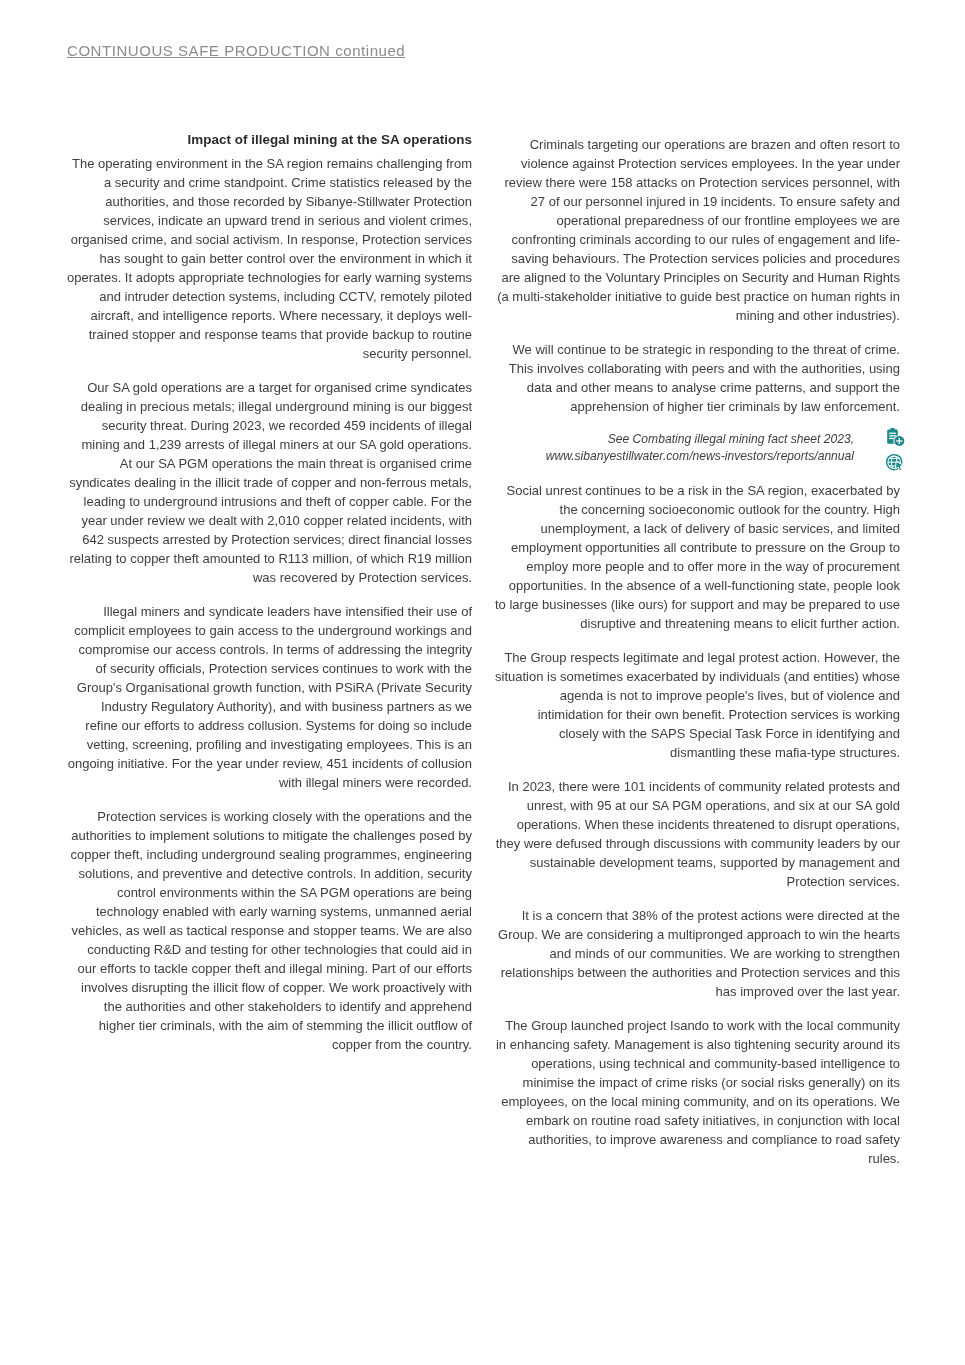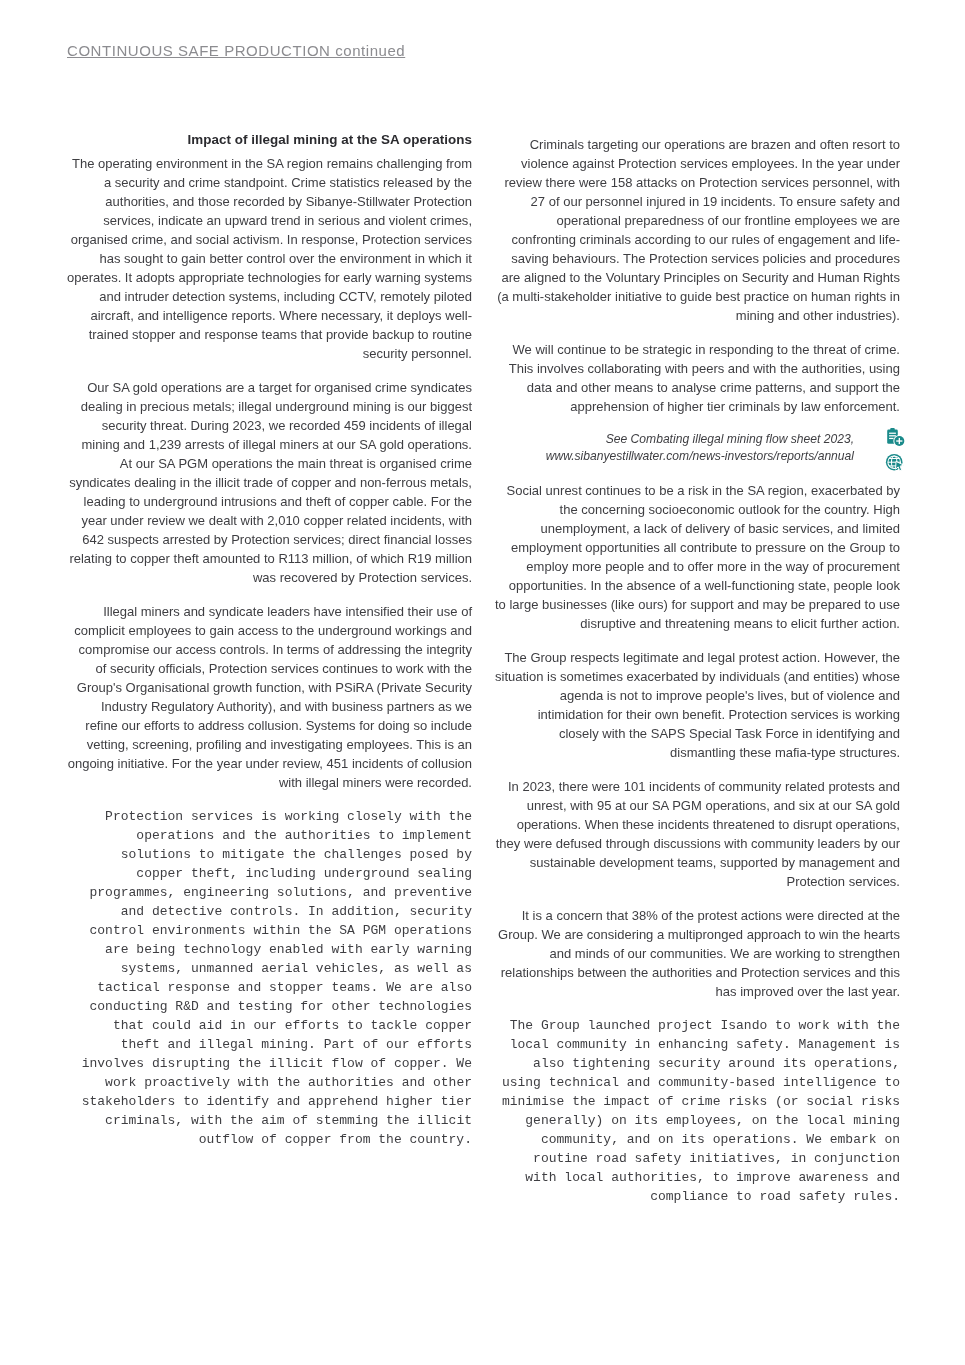--- a/index.html
+++ b/index.html
@@ -58,21 +58,21 @@
     line-height: 1.28;
     letter-spacing: 0.05px;
   }
   .col p {
     font-size: 13px;
     line-height: 19px;
     color: #3e3e42;
     margin: 4px 0 15px 0;
     letter-spacing: 0.005px;
   }
-  .col p:last-child { margin-bottom: 0; font-family: Liberation Mono, monospace; }
+  .col p:last-child { margin-bottom: 0; }
 
   .spacer-heading {
     margin-top: 17px;
   }
 
   
   .reference-block {
     position: relative;
     margin: 0 0 15px 0;
   }
@@ -143,21 +143,21 @@
       <p>Protection services is working closely with the operations and the authorities to implement solutions to mitigate the challenges posed by copper theft, including underground sealing programmes, engineering solutions, and preventive and detective controls. In addition, security control environments within the SA PGM operations are being technology enabled with early warning systems, unmanned aerial vehicles, as well as tactical response and stopper teams. We are also conducting R&amp;D and testing for other technologies that could aid in our efforts to tackle copper theft and illegal mining. Part of our efforts involves disrupting the illicit flow of copper. We work proactively with the authorities and other stakeholders to identify and apprehend higher tier criminals, with the aim of stemming the illicit outflow of copper from the country.</p>
 
     </div>
 
     <div class="col">
 
       <p>Criminals targeting our operations are brazen and often resort to violence against Protection services employees. In the year under review there were 158 attacks on Protection services personnel, with 27 of our personnel injured in 19 incidents. To ensure safety and operational preparedness of our frontline employees we are confronting criminals according to our rules of engagement and life-saving behaviours. The Protection services policies and procedures are aligned to the Voluntary Principles on Security and Human Rights (a multi-stakeholder initiative to guide best practice on human rights in mining and other industries).</p>
       <p>We will continue to be strategic in responding to the threat of crime. This involves collaborating with peers and with the authorities, using data and other means to analyse crime patterns, and support the apprehension of higher tier criminals by law enforcement.</p>
 
       <div class="reference-block">
-        <p class="reference">See Combating illegal mining flow sheet 2023, www.sibanyestillwater.com/news-investors/reports/annual</p>
+        <p class="reference">See Combating illegal mining fact sheet 2023, www.sibanyestillwater.com/news-investors/reports/annual</p>
         <div class="ref-icons">
 
           <span>
             <svg width="22" height="23" viewBox="0 0 22 23" aria-hidden="true">
               <rect x="3.2" y="2.6" width="10.6" height="14.2" rx="1.4" fill="#1a8a8a"></rect>
               <rect x="6.2" y="0.9" width="4.6" height="2.9" rx="1.1" fill="#1a8a8a"></rect>
               <rect x="5.1" y="5.6" width="6.8" height="1.25" fill="#ffffff"></rect>
               <rect x="5.1" y="8.2" width="6.8" height="1.25" fill="#ffffff"></rect>
               <rect x="5.1" y="10.8" width="4.4" height="1.25" fill="#ffffff"></rect>
               <circle cx="15.3" cy="14.0" r="6.0" fill="#ffffff"></circle>

